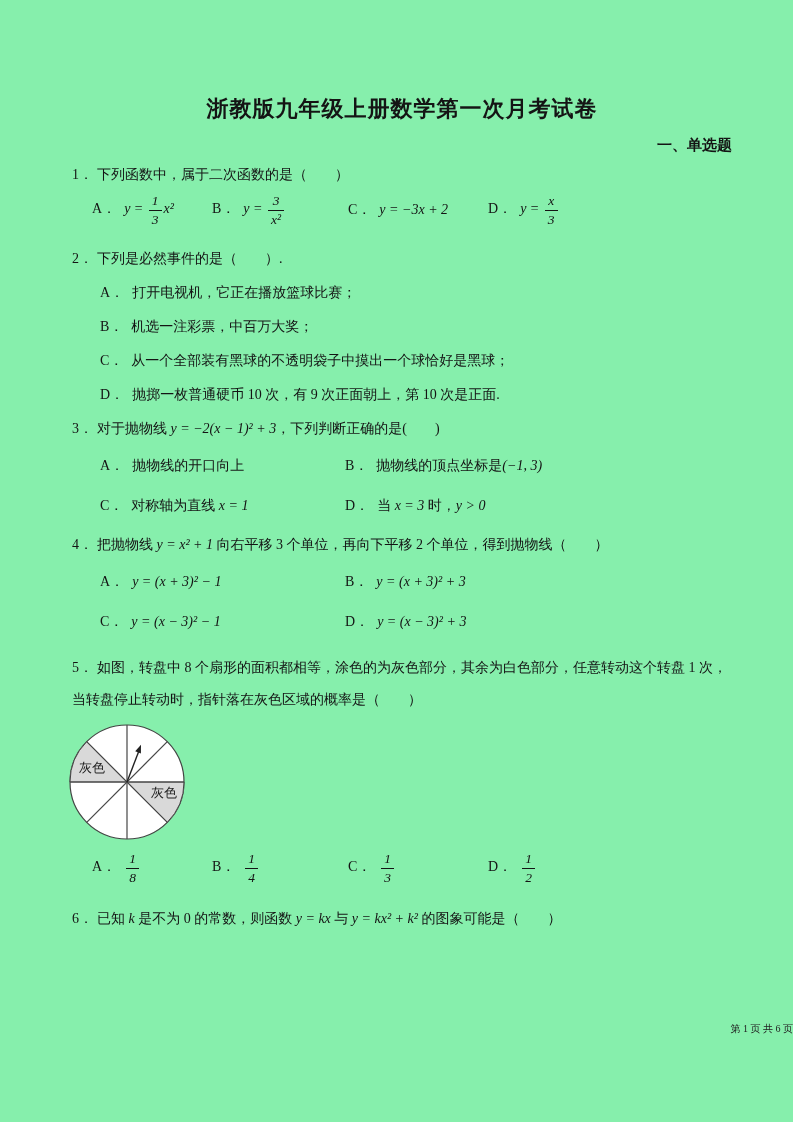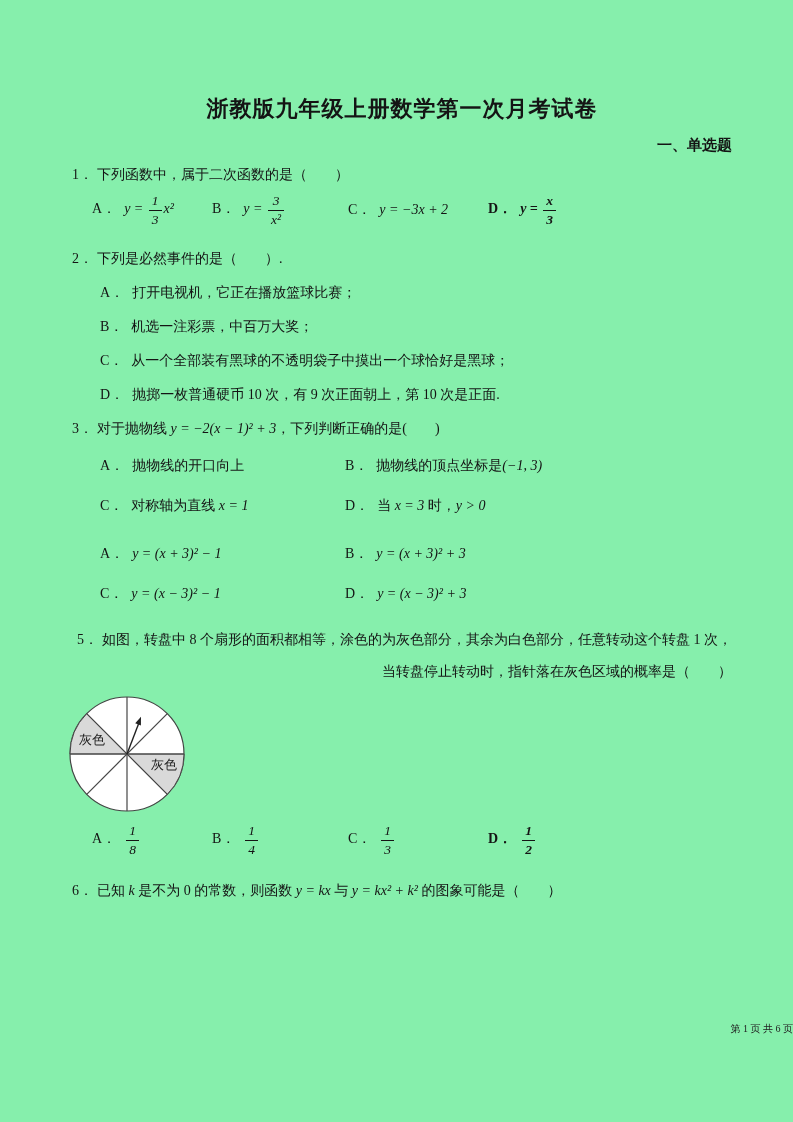--- a/index.html
+++ b/index.html
@@ -45,38 +45,38 @@
     font-size:13.5px;
     margin:0 2px;
   }
   .frac .fnum { display:block; padding:0 3px 1px 3px; border-bottom:1px solid #141414; }
   .frac .fden { display:block; padding:1px 3px 0 3px; }
 
   .opt-row4 { display:flex; align-items:center; margin-left:20px; height:48px; white-space:nowrap; }
   .opt-row4 .c1 { width:120px; }
   .opt-row4 .c2 { width:136px; }
   .opt-row4 .c3 { width:140px; }
-  .opt-row4 .c4 { flex:1;font-weight:bold; }
+  .opt-row4 .c4 { flex:1; }
 
   .opt-row2 { display:flex; align-items:center; margin-left:28px; height:40px; white-space:nowrap; }
   .opt-row2 .col1 { width:245px; }
   .opt-row2 .col2 { flex:1; }
 
   .opt-list { margin:6px 0 0 28px; }
   .opt-line { line-height:34px; white-space:nowrap; }
 
   .opt-label { margin-right:8px; }
 
   .q1 { margin-top:0; }
   .q2 { margin-top:14px; }
   .q3 { margin-top:6px; }
   .q3 .stem, .q4 .stem { margin-bottom:6px; }
   .q4 { margin-top:8px; }
   .q5 { margin-top:10px; }
-  .q5 .stem-line { line-height:32px; white-space:nowrap;text-align:right; }
+  .q5 .stem-line { line-height:32px; white-space:nowrap; }
   .q6 { margin-top:16px; }
 
   .spinner-wrap { margin:6px 0 0 -5px; }
   .spinner-wrap svg { display:block; }
   .spinner-label { font-size:13px; fill:#222222; font-family:"Liberation Serif","DejaVu Serif",serif; }
 
   .q5-opts { margin-top:2px; }
 
   .footer {
     position:absolute;
@@ -136,20 +136,23 @@
         <span class="col1"><span class="opt-label">A．</span><span>抛物线的开口向上</span></span>
         <span class="col2"><span class="opt-label">B．</span><span>抛物线的顶点坐标是</span><span class="math">(−1, 3)</span></span>
       </div>
       <div class="opt-row2">
         <span class="col1"><span class="opt-label">C．</span><span>对称轴为直线 </span><span class="math">x = 1</span></span>
         <span class="col2"><span class="opt-label">D．</span><span>当 </span><span class="math">x = 3</span><span> 时，</span><span class="math">y &gt; 0</span></span>
       </div>
     </div>
 
     <div class="q4">
+      <div class="stem">
+        <span class="qnum">4．</span><span>把抛物线 </span><span class="math">y = x² + 1</span><span> 向右平移 3 个单位，再向下平移 2 个单位，得到抛物线（　　）</span>
+      </div>
       <div class="opt-row2">
         <span class="col1"><span class="opt-label">A．</span><span class="math">y = (x + 3)² − 1</span></span>
         <span class="col2"><span class="opt-label">B．</span><span class="math">y = (x + 3)² + 3</span></span>
       </div>
       <div class="opt-row2">
         <span class="col1"><span class="opt-label">C．</span><span class="math">y = (x − 3)² − 1</span></span>
         <span class="col2"><span class="opt-label">D．</span><span class="math">y = (x − 3)² + 3</span></span>
       </div>
     </div>
 

